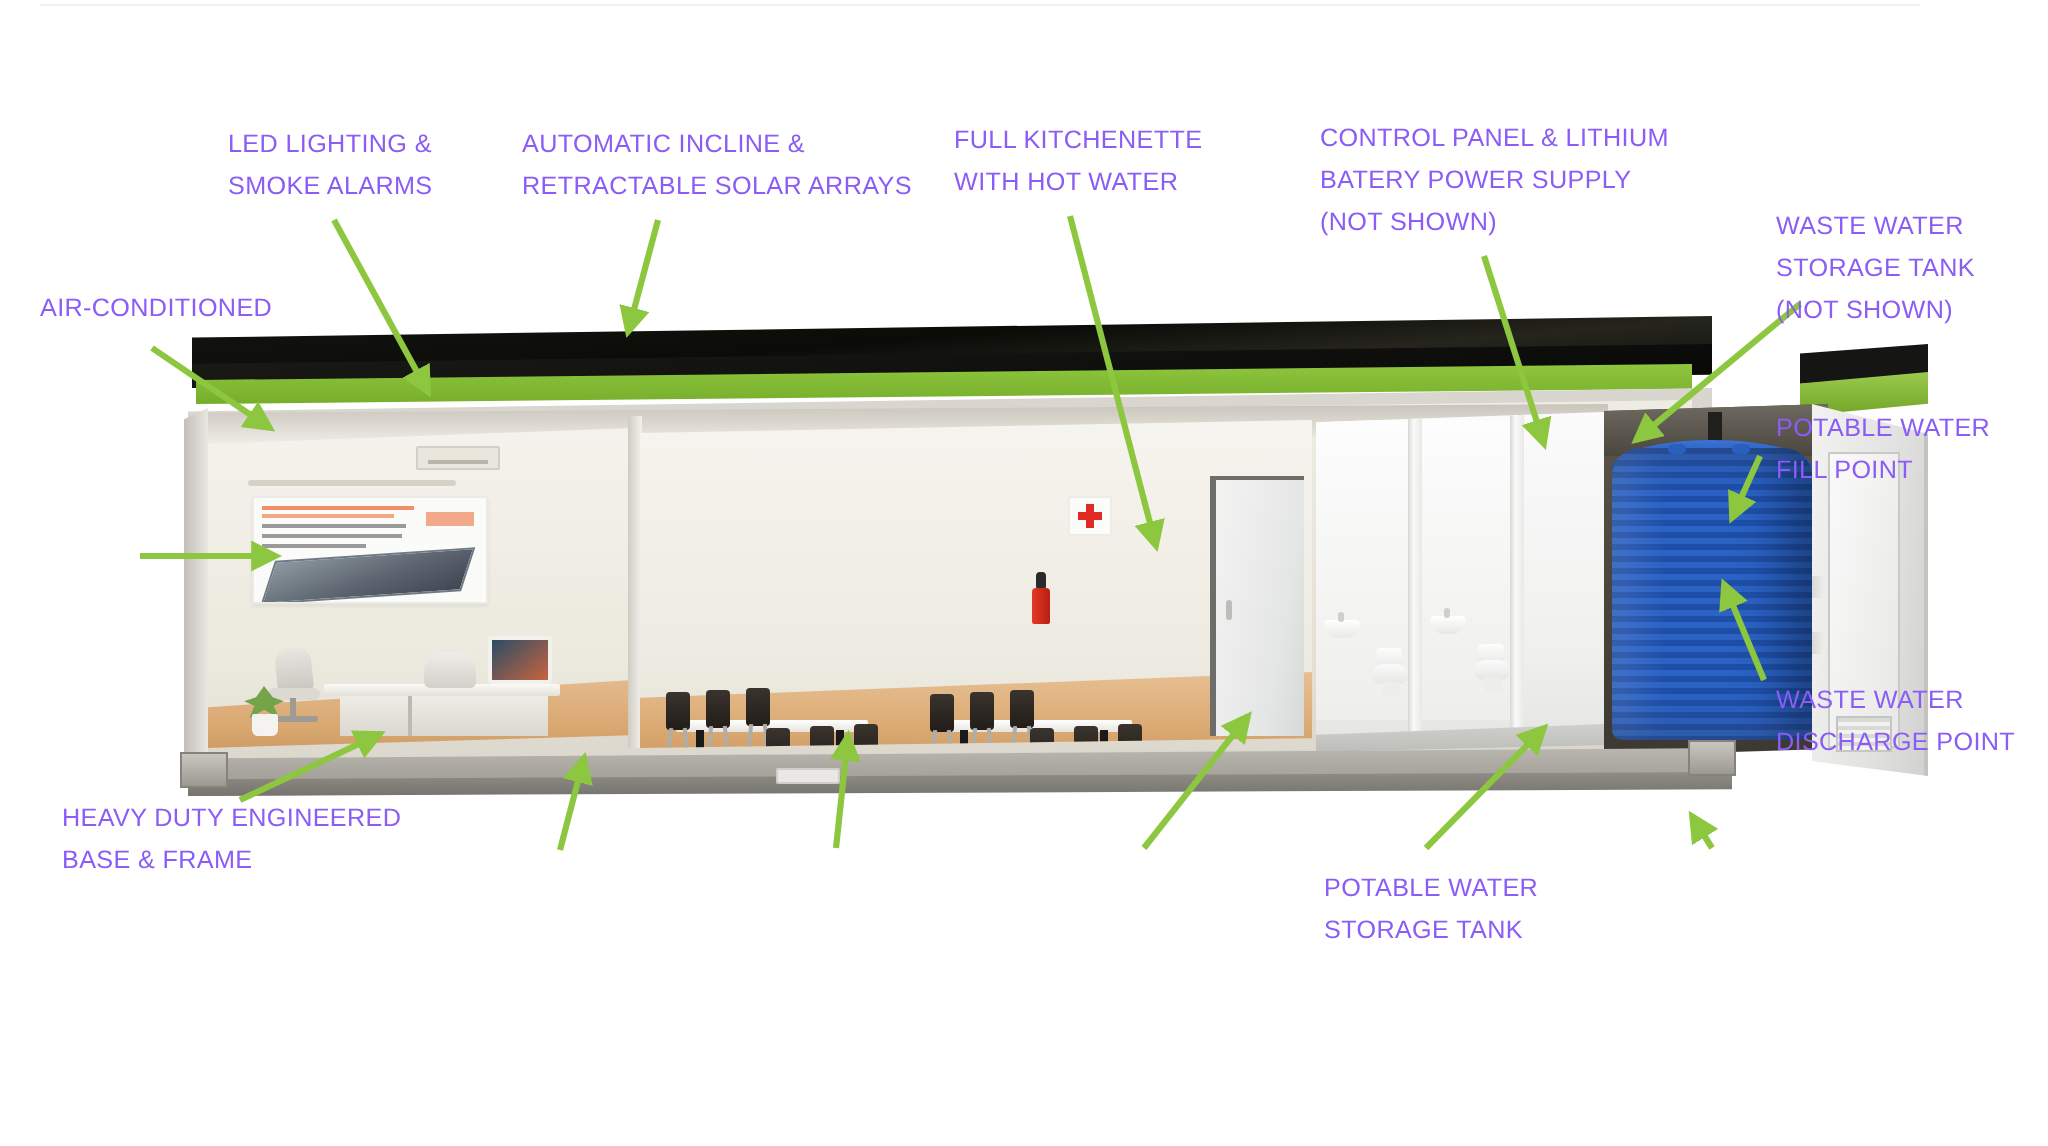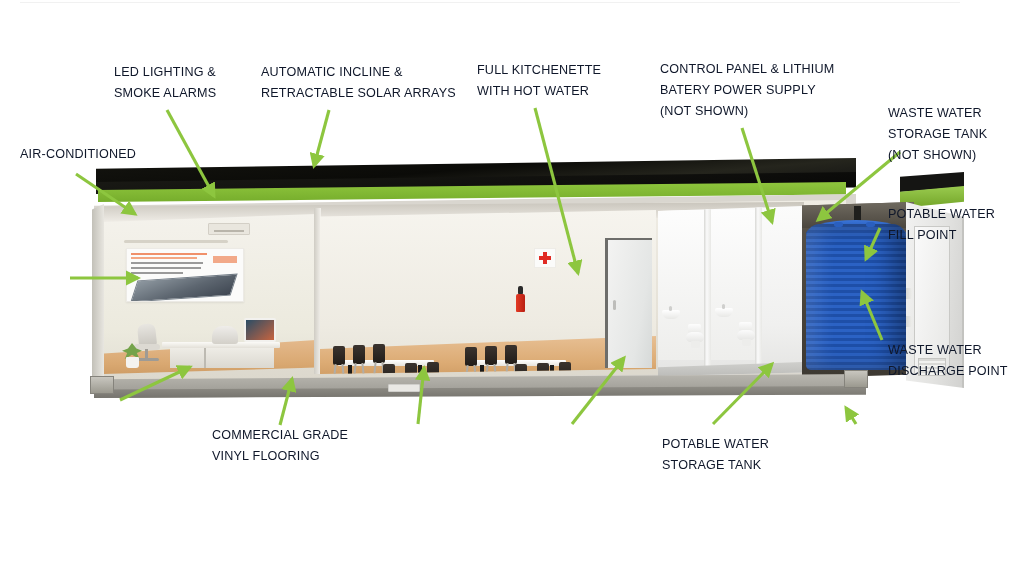--- a/index.html
+++ b/index.html
@@ -24,21 +24,21 @@
     position: absolute;
     left: 20px; top: 2px; width: 940px; height: 1px;
     background: #f1f1f1;
   }
   
   .label {
     position: absolute;
     font-size: 12.6px;
     line-height: 21px;
     letter-spacing: 0.18px;
-    color: #0f172a;
+    color: #8b5cf6;
     white-space: pre-line;
     text-transform: uppercase;
   }
   
   #arrows {
     position: absolute;
     left: 0; top: 0;
     width: 1024px; height: 573px;
     pointer-events: none;
   }
@@ -634,23 +634,23 @@
 STORAGE TANK
 (NOT SHOWN)</div>
 
   <div class="label" style="left:888px; top:204px; width:140px;">POTABLE WATER
 FILL POINT</div>
 
   <div class="label" style="left:888px; top:340px; width:150px;">WASTE WATER
 DISCHARGE POINT</div>
 
 
-
-  <div class="label" style="left:212px; top:425px; width:180px;">COMMERCIAL GRADE
-VINYL FLOORING</div>
+  <div class="label" style="left:31px;  top:399px; width:220px;">HEAVY DUTY ENGINEERED
+BASE &amp; FRAME</div>
+
 
 
 
   <div class="label" style="left:662px; top:434px; width:150px;">POTABLE WATER
 STORAGE TANK</div>
 
 
 </div>
 
 </body></html>

